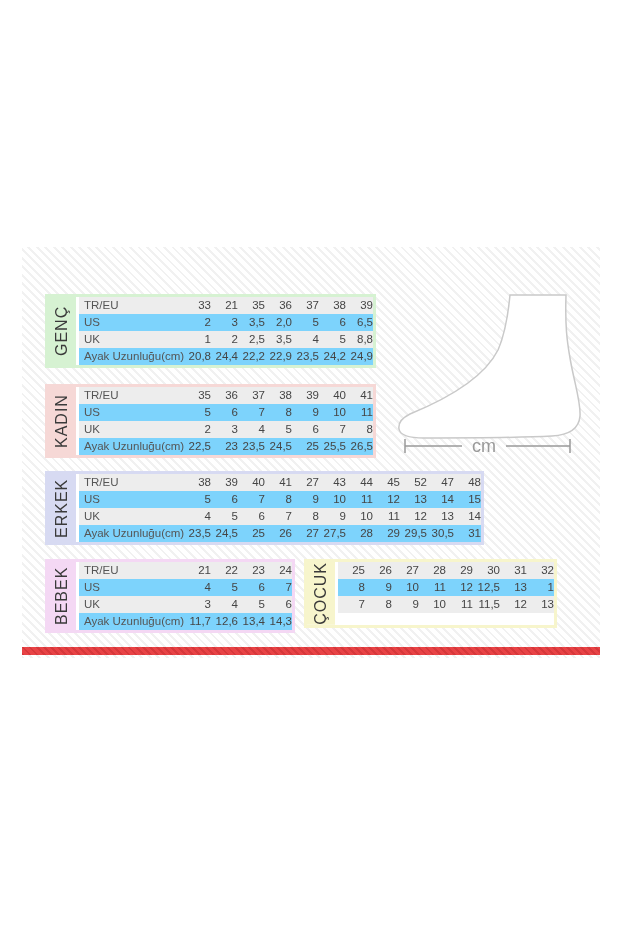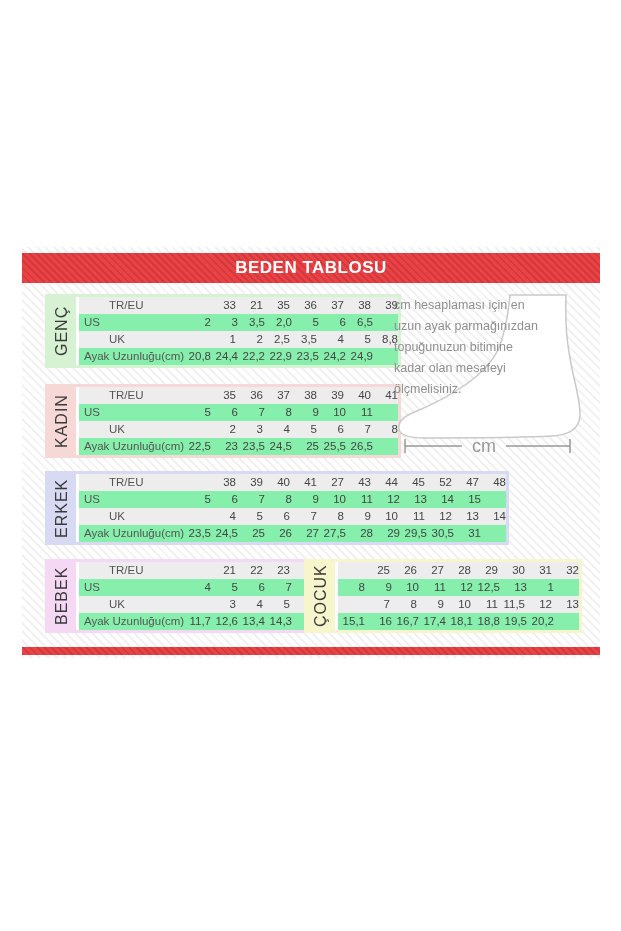--- a/index.html
+++ b/index.html
@@ -26,44 +26,41 @@
 
   .size-table {
     position:absolute; display:flex; border:3px solid #ccc; background:#ffffff;
   }
   .strip {
     width:28px; display:flex; align-items:center; justify-content:center;
     writing-mode:vertical-rl; transform:rotate(180deg);
     font-size:16px; color:#3a3a3a; letter-spacing:1px; white-space:nowrap;
   }
   .tbody { display:flex; flex-direction:column; background:#ffffff; padding-left:3px; }
-  .trow { display:flex; height:17px; line-height:17px; background:#86efac; }
-  .trow.odd { background:#ededed;padding-left:25px; }
+  .trow { display:flex; height:17px; line-height:17px; background:#7dd3fc; }
+  .trow.odd { background:#ededed; }
   .rlabel {
     width:100px; padding-left:5px; font-size:11.5px; color:#555555;
     white-space:nowrap; overflow:hidden;
   }
   .cell { width:27px; text-align:right; font-size:11.5px; color:#454545; }
 
   .instructions {
     position:absolute; left:394px; top:295px; width:170px;
     font-size:12.5px; line-height:21px; color:#8f8f8f; white-space:pre-line;
   }
   .foot-svg { position:absolute; left:394px; top:286px; }
 </style>
 </head>
 <body>
 
 <div class="stage">
 
   <div class="striped-panel"></div>
 
-  <div class="accent-bar header-bar" style="background-color: rgb(231, 59, 62);">
-    <span>BEDEN TABLOSU</span>
-  </div>
 
   <div class="size-table" style="left: 45px; top: 294px; border-color: rgb(214, 242, 210);">
       <div class="strip" style="background: rgb(214, 242, 210);">GENÇ</div>
       <div class="tbody">
         <div class="trow odd">
           <div class="rlabel">TR/EU</div>
           <div class="cell">33</div>
           <div class="cell">21</div>
           <div class="cell">35</div>
           <div class="cell">36</div>
@@ -267,30 +264,20 @@
         </div>
         <div class="trow odd">
           <div class="cell">7</div>
           <div class="cell">8</div>
           <div class="cell">9</div>
           <div class="cell">10</div>
           <div class="cell">11</div>
           <div class="cell">11,5</div>
           <div class="cell">12</div>
           <div class="cell">13</div>
-        </div>
-        <div class="trow even">
-          <div class="cell">15,1</div>
-          <div class="cell">16</div>
-          <div class="cell">16,7</div>
-          <div class="cell">17,4</div>
-          <div class="cell">18,1</div>
-          <div class="cell">18,8</div>
-          <div class="cell">19,5</div>
-          <div class="cell">20,2</div>
         </div>
       </div>
     </div>
 
   <svg class="foot-svg" width="200" height="180" viewBox="0 0 200 180">
     <path d="M 116 9
              L 172 9
              C 171 40, 173 55, 176 72
              C 180 96, 187 116, 186 130
              C 185 143, 175 149, 158 150
@@ -301,21 +288,16 @@
              C 110 50, 114 30, 116 9 Z" fill="#ffffff" stroke="#c9c9c9" stroke-width="1.5"></path>
     <g stroke="#999999" stroke-width="1.5">
       <line x1="11" y1="153" x2="11" y2="167"></line>
       <line x1="11" y1="160" x2="68" y2="160"></line>
       <line x1="112" y1="160" x2="176" y2="160"></line>
       <line x1="176" y1="153" x2="176" y2="167"></line>
     </g>
     <text x="90" y="166" text-anchor="middle" font-size="18" fill="#999999">cm</text>
   </svg>
 
-  <div class="instructions">cm hesaplaması için en
-uzun ayak parmağınızdan
-topuğunuzun bitimine
-kadar olan mesafeyi
-ölçmelisiniz.</div>
 
   <div class="accent-bar bottom-bar" style="background-color: rgb(231, 59, 62);"></div>
 
 </div>
 
 </body></html>

